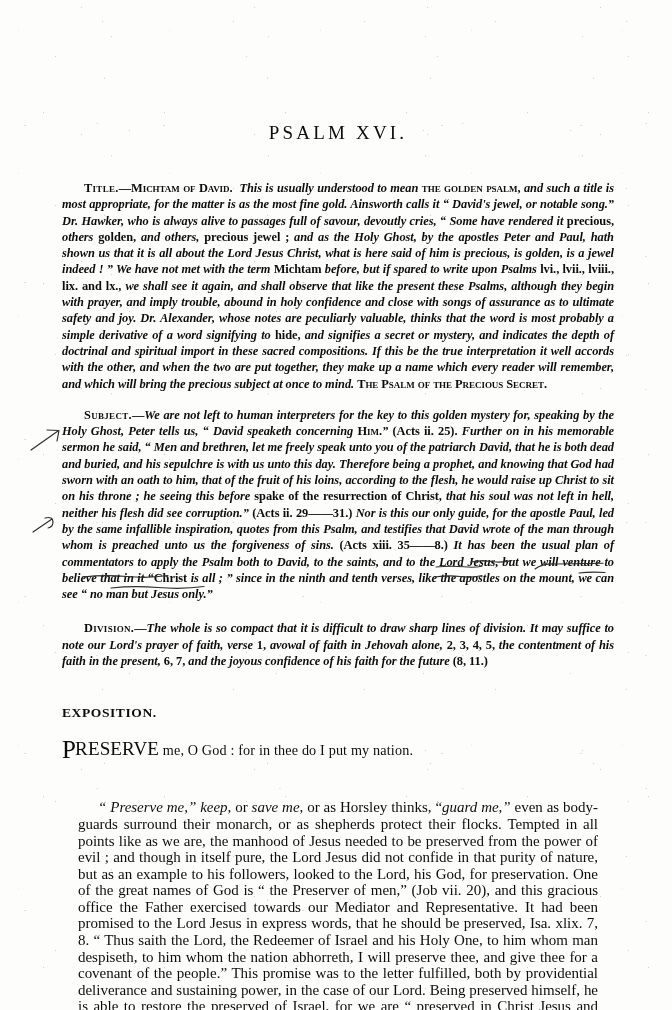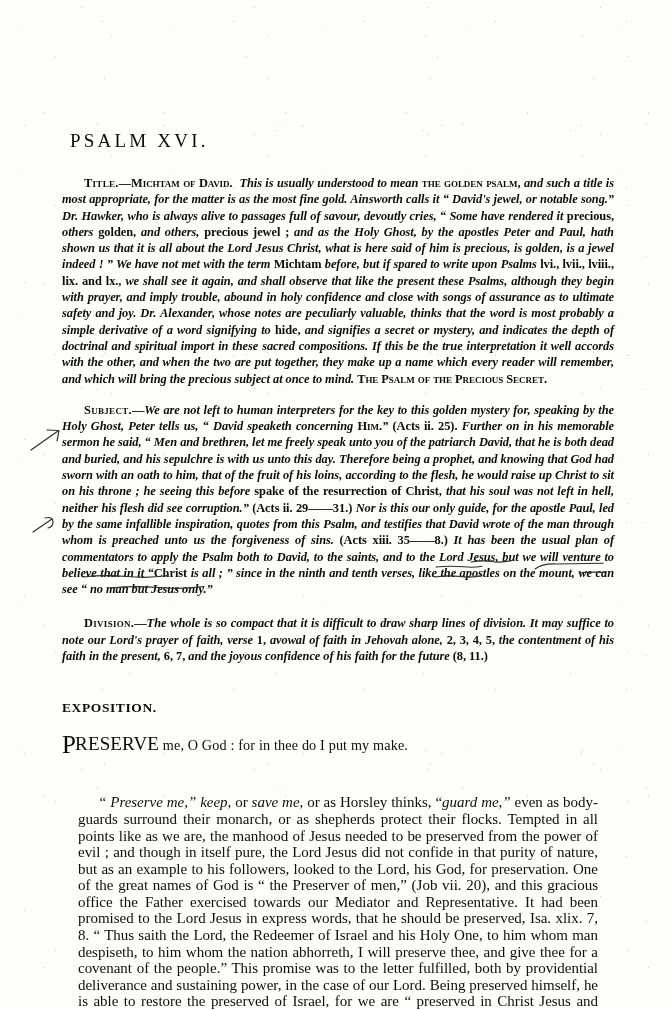--- a/index.html
+++ b/index.html
@@ -44,37 +44,38 @@
     position: absolute;
     left: 62px;
     top: 0;
     width: 552px;
   }
 
   h1.psalm-title {
     font-size: 19px;
     font-weight: normal;
     letter-spacing: 3.2px;
-    margin: 8px;
+    text-align: center;
+    margin: 0;
     padding-top: 122px;
     font-family: "Liberation Serif", "DejaVu Serif", serif;
   }
 
   
   .note {
     font-style: italic;
     font-size: 12.4px;
     line-height: 16.3px;
     text-align: justify;
     margin: 0;
     text-indent: 22px;
     font-weight: bold;
     letter-spacing: -0.05px;
   }
-  .note.title-note { margin-top: 23px; }
+  .note.title-note { margin-top: 36px; }
   .note.subject-note { margin-top: 15px; }
   .note.division-note { margin-top: 18px; }
 
   .lead {
     font-style: normal;
     font-variant: small-caps;
     font-weight: bold;
     letter-spacing: .3px;
   }
   .rom {            
@@ -148,21 +149,21 @@
     <h1 class="psalm-title">PSALM XVI.</h1>
 
     <p class="note title-note"><span class="lead">Title.</span><span class="rom">—</span><span class="sc">Michtam of David.</span>&nbsp; <span>This is usually understood to mean</span> <span class="sc">the golden psalm,</span> <span>and such a title is most appropriate, for the matter is as the most fine gold. Ainsworth calls it “ David's jewel, or notable song.”   Dr. Hawker, who is always alive to passages full of savour, devoutly cries, “ Some have rendered it</span> <span class="rom">precious,</span> <span>others</span> <span class="rom">golden,</span> <span>and others,</span> <span class="rom">precious jewel ;</span> <span>and as the Holy Ghost, by the apostles Peter and Paul, hath shown us that it is all about the Lord Jesus Christ, what is here said of him is precious, is golden, is a jewel indeed ! ”   We have not met with the term</span> <span class="rom">Michtam</span> <span>before, but if spared to write upon Psalms</span> <span class="rom">lvi., lvii., lviii., lix. and lx.,</span> <span>we shall see it again, and shall observe that like the present these Psalms, although they begin with prayer, and imply trouble, abound in holy confidence and close with songs of assurance as to ultimate safety and joy.   Dr. Alexander, whose notes are peculiarly valuable, thinks that the word is most probably a simple derivative of a word signifying to</span> <span class="rom">hide,</span> <span>and signifies a secret or mystery, and indicates the depth of doctrinal and spiritual import in these sacred compositions.   If this be the true interpretation it well accords with the other, and when the two are put together, they make up a name which every reader will remember, and which will bring the precious subject at once to mind.</span> <span class="sc">The Psalm of the Precious Secret.</span></p>
 
     <p class="note subject-note"><span class="lead">Subject.</span><span class="rom">—</span><span>We are not left to human interpreters for the key to this golden mystery for, speaking by the Holy Ghost, Peter tells us, “ David speaketh concerning</span> <span class="sc">Him.</span><span>”</span> <span class="rom">(Acts ii. 25).</span> <span>Further on in his memorable sermon he said, “ Men and brethren, let me freely speak unto you of the patriarch David, that he is both dead and buried, and his sepulchre is with us unto this day.   Therefore being a prophet, and knowing that God had sworn with an oath to him, that of the fruit of his loins, according to the flesh, he would raise up Christ to sit on his throne ;  he seeing this before</span> <span class="rom">spake of the resurrection of Christ,</span> <span>that his soul was not left in hell, neither his flesh did see corruption.”</span> <span class="rom">(Acts ii. 29——31.)</span> <span>Nor is this our only guide, for the apostle Paul, led by the same infallible inspiration, quotes from this Psalm, and testifies that David wrote of the man through whom is preached unto us the forgiveness of sins.</span> <span class="rom">(Acts xiii. 35——8.)</span> <span>It has been the usual plan of commentators to apply the Psalm both to David, to the saints, and to the Lord Jesus, but we will venture to believe that in it “</span><span class="rom">Christ</span> <span>is all ; ” since in the ninth and tenth verses, like the apostles on the mount, we can see “ no man but Jesus only.”</span></p>
 
     <p class="note division-note"><span class="lead">Division.</span><span class="rom">—</span><span>The whole is so compact that it is difficult to draw sharp lines of division. It may suffice to note our Lord's prayer of faith, verse</span> <span class="rom">1,</span> <span>avowal of faith in Jehovah alone,</span> <span class="rom">2, 3, 4, 5,</span> <span>the contentment of his faith in the present,</span> <span class="rom">6, 7,</span> <span>and the joyous confidence of his faith for the future</span> <span class="rom">(8, 11.)</span></p>
 
     <h2 class="exposition">EXPOSITION.</h2>
 
-    <p class="verse"><span class="dropcap">P</span><span class="smallcaps-rest">RESERVE</span><span> me, O God :  for in thee do I put my make.</span></p>
+    <p class="verse"><span class="dropcap">P</span><span class="smallcaps-rest">RESERVE</span><span> me, O God :  for in thee do I put my nation.</span></p>
 
     <p class="body-para"><i>“ Preserve me,”</i> <i>keep,</i><span> or </span><i>save me,</i><span> or as Horsley thinks, “</span><i>guard me,”</i><span> even as body-guards surround their monarch, or as shepherds protect their flocks.   Tempted in all points like as we are, the manhood of Jesus needed to be preserved from the power of evil ; and though in itself pure, the Lord Jesus did not confide in that purity of nature, but as an example to his followers, looked to the Lord, his God, for preservation.   One of the great names of God is “ the Preserver of men,” (Job vii. 20), and this gracious office the Father exercised towards our Mediator and Representative.   It had been promised to the Lord Jesus in express words, that he should be preserved, Isa. xlix. 7, 8.   “ Thus saith the Lord, the Redeemer of Israel and his Holy One, to him whom man despiseth, to him whom the nation abhorreth, I will preserve thee, and give thee for a covenant of the people.”   This promise was to the letter fulfilled, both by providential deliverance and sustaining power, in the case of our Lord.   Being preserved himself, he is able to restore the preserved of Israel, for we are “ preserved in Christ Jesus and called.”   As one with him, the elect were preserved in his preservation, and we may view this mediatorial</span></p>
 
   </div>
 
   <div class="annot" style="left:30px; top:428px;">
     <svg width="34" height="24" viewBox="0 0 34 24">
       <path d="M1 22 L28 3" stroke="#2f2f2f" stroke-width="1.2" fill="none" stroke-linecap="round"></path>
       <path d="M17 2 L29 2.5 L27 13" stroke="#2f2f2f" stroke-width="1.2" fill="none" stroke-linecap="round" stroke-linejoin="round"></path>
     </svg>

